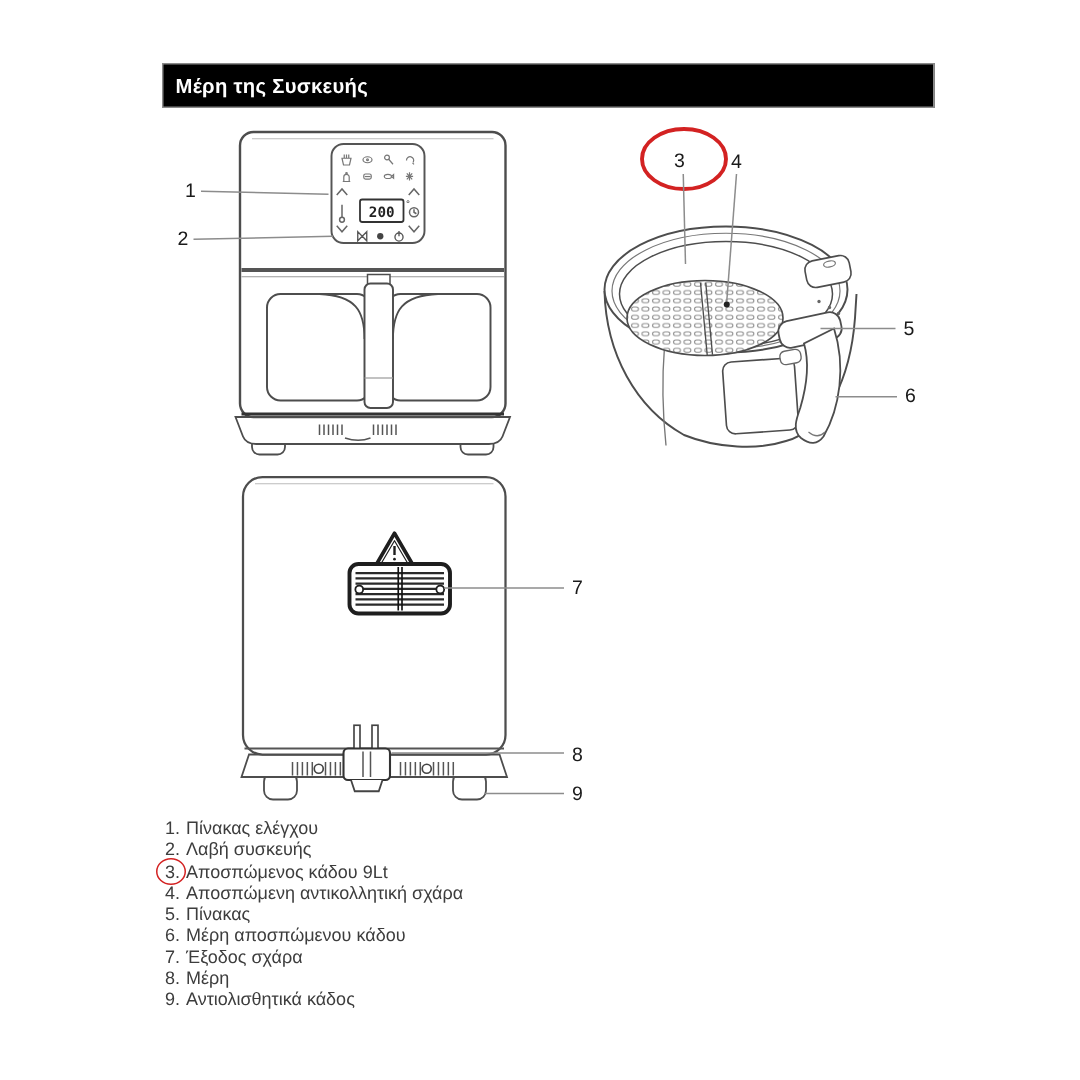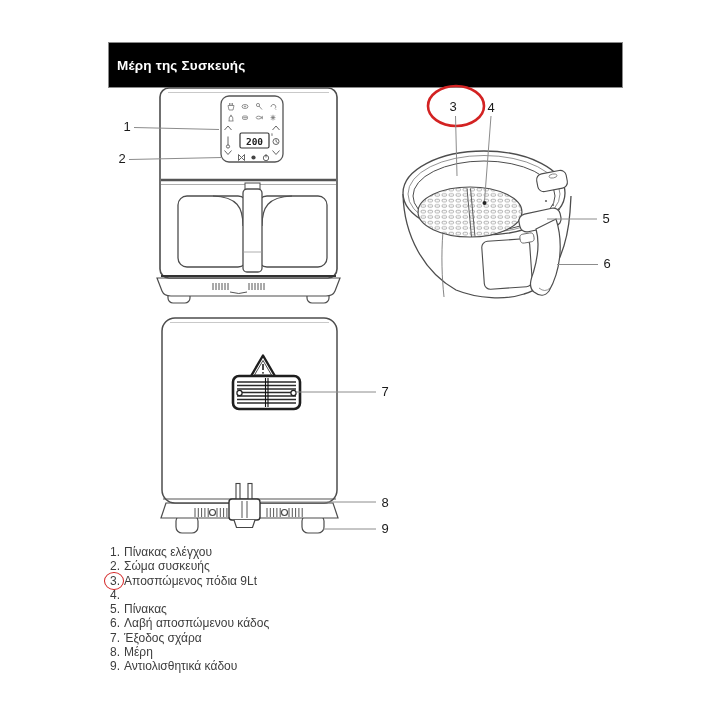--- a/index.html
+++ b/index.html
@@ -1,19 +1,19 @@
 <!DOCTYPE html>
 <html><head>
 <meta charset="utf-8">
 <style>
   html,body{margin:0;padding:0;background:#ffffff;width:720px;height:720px;overflow:hidden;
     font-family:"Liberation Sans","DejaVu Sans",sans-serif;}
   .page{position:relative;width:720px;height:720px;background:#fff;}
 
-  .section-header{position:absolute;left:108px;top:42px;width:515px;height:46px;
+  .section-header{position:absolute;left:108px;top:42px;width:515px;height:30px;
     background:#000;border:1px solid #8a8a8a;box-sizing:border-box;
     display:flex;align-items:center;padding-left:8px;}
   .section-header .title{color:#fff;font-size:13.5px;font-weight:bold;letter-spacing:.2px;}
 
   svg.diagram{position:absolute;left:0;top:0;}
 
   .callout-num{font-size:13px;fill:#1a1a1a;font-family:"Liberation Sans",sans-serif;}
   .seven-seg{font-family:"DejaVu Sans Mono",monospace;font-weight:bold;font-size:9.5px;fill:#222;}
   .deg{font-family:"DejaVu Sans",sans-serif;font-size:6px;fill:#444;}
 
@@ -244,44 +244,45 @@
     </g>
   </svg>
 
   <div class="parts-list">
     <div class="row">
       <span class="num">1.</span>
       <span class="lbl">Πίνακας ελέγχου</span>
     </div>
     <div class="row">
       <span class="num">2.</span>
-      <span class="lbl">Σώμα συσκευής</span>
+      <span class="lbl">Λαβή συσκευής</span>
     </div>
     <div class="row">
       <span class="num circled">3.</span>
-      <span class="lbl">Αποσπώμενος πόδια 9Lt</span>
+      <span class="lbl">Αποσπώμενος κάδου 9Lt</span>
     </div>
     <div class="row">
       <span class="num">4.</span>
+      <span class="lbl">Αποσπώμενη αντικολλητική σχάρα</span>
     </div>
     <div class="row">
       <span class="num">5.</span>
       <span class="lbl">Πίνακας</span>
     </div>
     <div class="row">
       <span class="num">6.</span>
-      <span class="lbl">Λαβή αποσπώμενου κάδος</span>
+      <span class="lbl">Μέρη αποσπώμενου κάδου</span>
     </div>
     <div class="row">
       <span class="num">7.</span>
       <span class="lbl">Έξοδος σχάρα</span>
     </div>
     <div class="row">
       <span class="num">8.</span>
       <span class="lbl">Μέρη</span>
     </div>
     <div class="row">
       <span class="num">9.</span>
-      <span class="lbl">Αντιολισθητικά κάδου</span>
+      <span class="lbl">Αντιολισθητικά κάδος</span>
     </div>
   </div>
 
 </div>
 
 </body></html>

